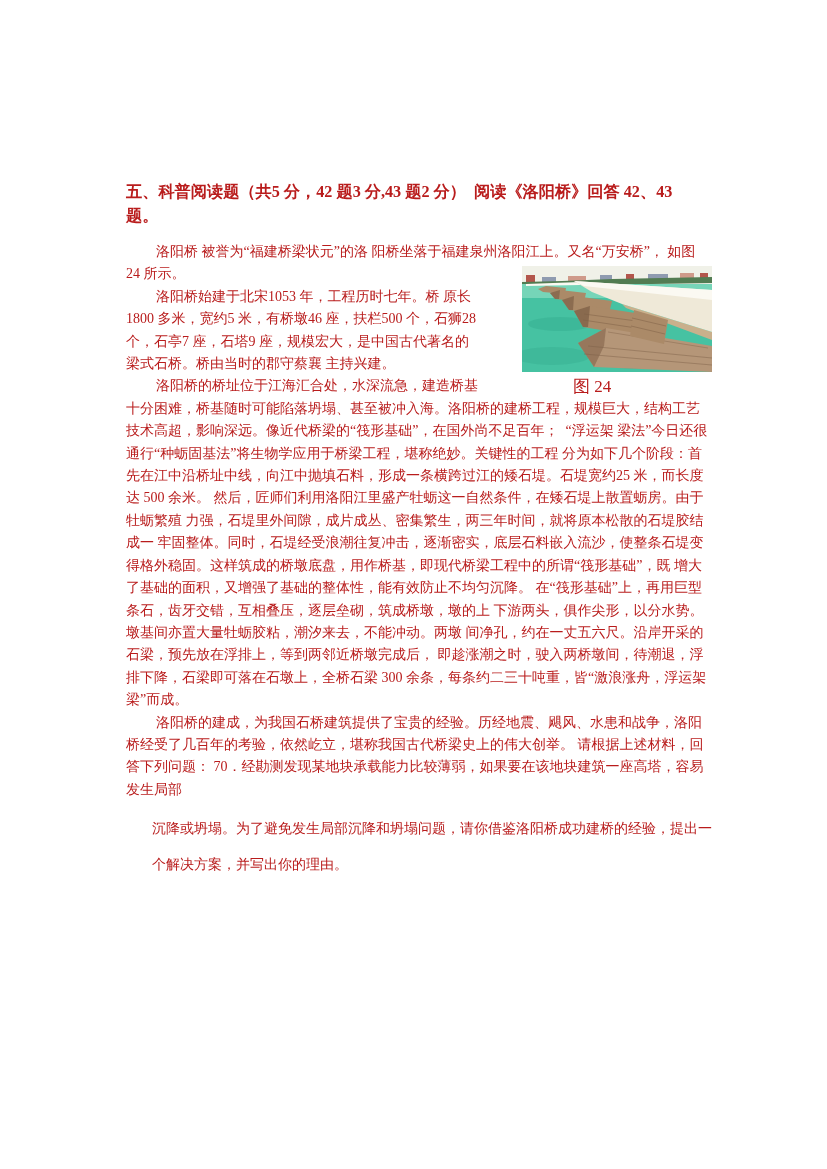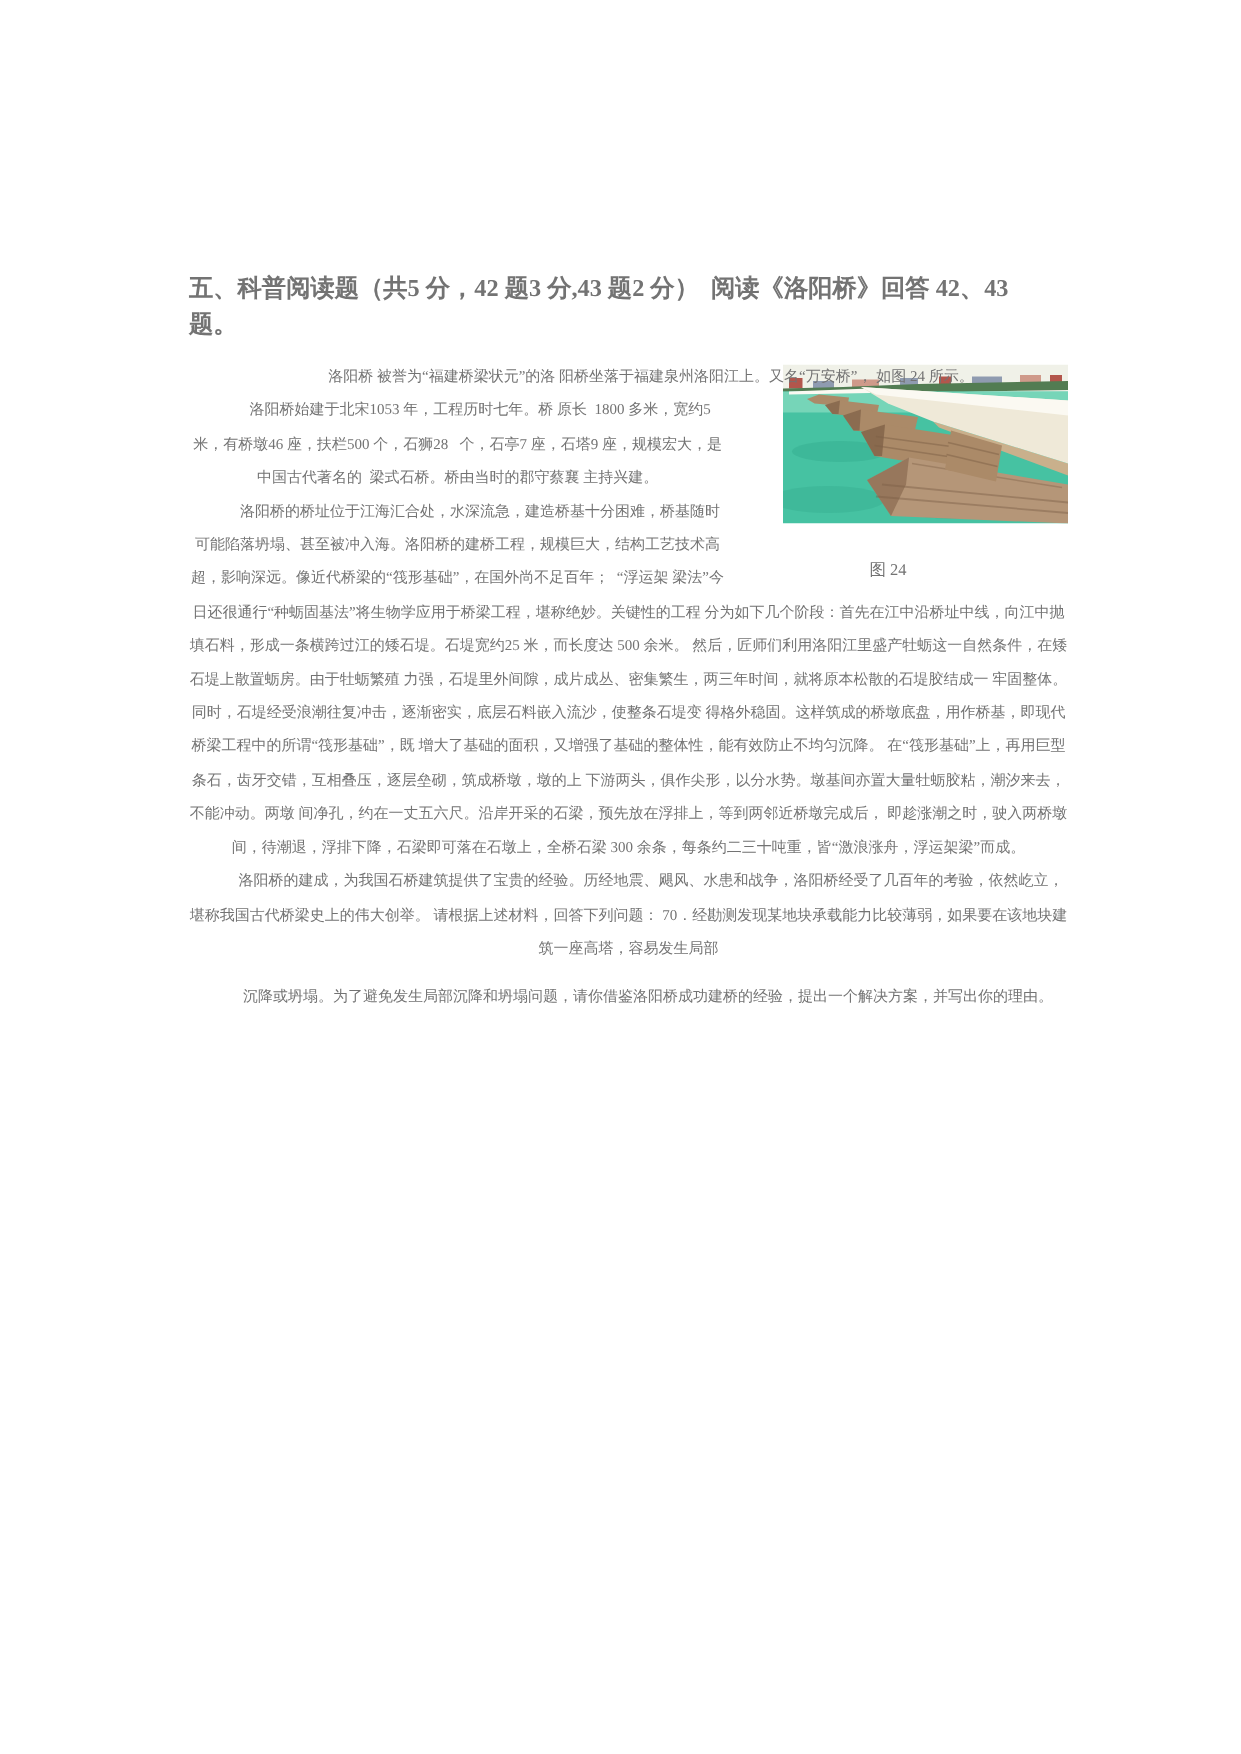--- a/index.html
+++ b/index.html
@@ -2,64 +2,64 @@
 <html><head>
 <meta charset="utf-8">
 <style>
   html, body { margin: 0; padding: 0; background: #ffffff; }
   .page {
     position: relative;
     width: 827px;
     height: 1169px;
     background: #ffffff;
     font-family: "Liberation Serif", "DejaVu Serif", serif;
-    color: #737373;
+    color: #b91c1c;
     overflow: hidden;
   }
   .content {
     position: absolute;
     left: 126px;
     top: 180px;
     width: 586px;
   }
   .doc-title {
     font-size: 16.2px;
     font-weight: bold;
     line-height: 24px;
     margin: 0 0 13px 0;
     white-space: pre-wrap;
   }
   .para {
-    font-size: 10px;
+    font-size: 14px;
     line-height: 22.4px;
     margin: 0;
     white-space: pre-wrap;
-    text-align: center;
+    text-align: left;
   }
   .indent { text-indent: 30px; }
   .para-last {
     padding-left: 26px;
-    line-height: 21px;
+    line-height: 36px;
     margin-top: 10px;
   }
   figure.photo-figure {
     float: right;
     width: 190px;
     margin: -20px 0 0 38px;
     padding: 0;
   }
   .photo-frame {
     width: 190px;
     height: 106px;
     line-height: 0;
   }
   figcaption.photo-caption {
-    font-size: 11px;
+    font-size: 17px;
     line-height: 22px;
-    margin-top: 20px;
+    margin-top: 4px;
     text-align: center;
     padding-right: 50px;
     white-space: pre-wrap;
   }
 </style>
 </head>
 <body>
 
 <div class="page">
   <div class="content">

